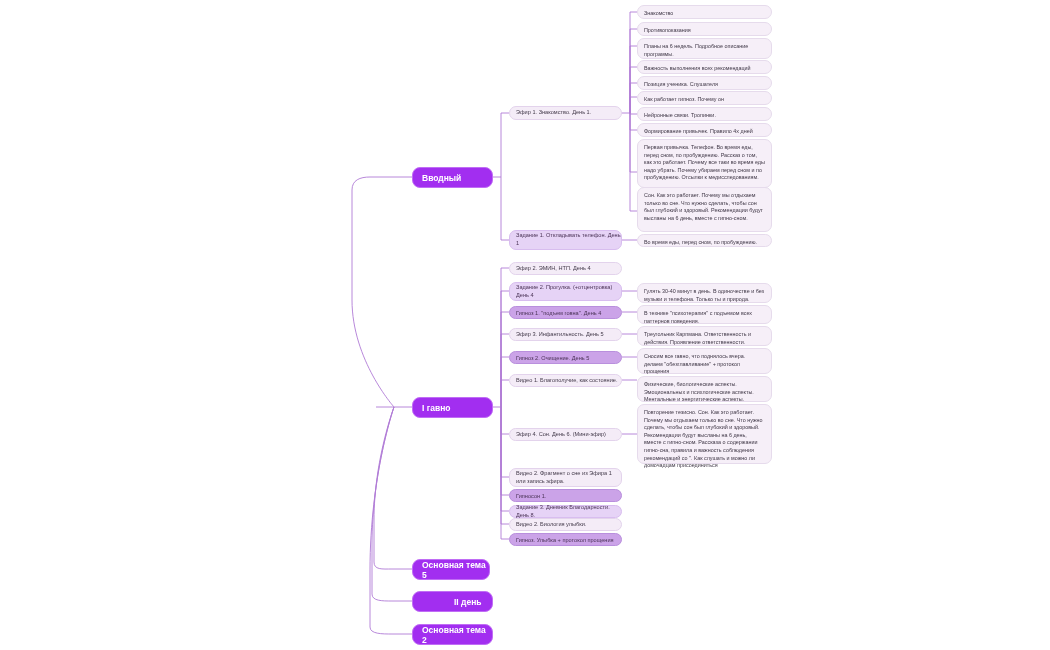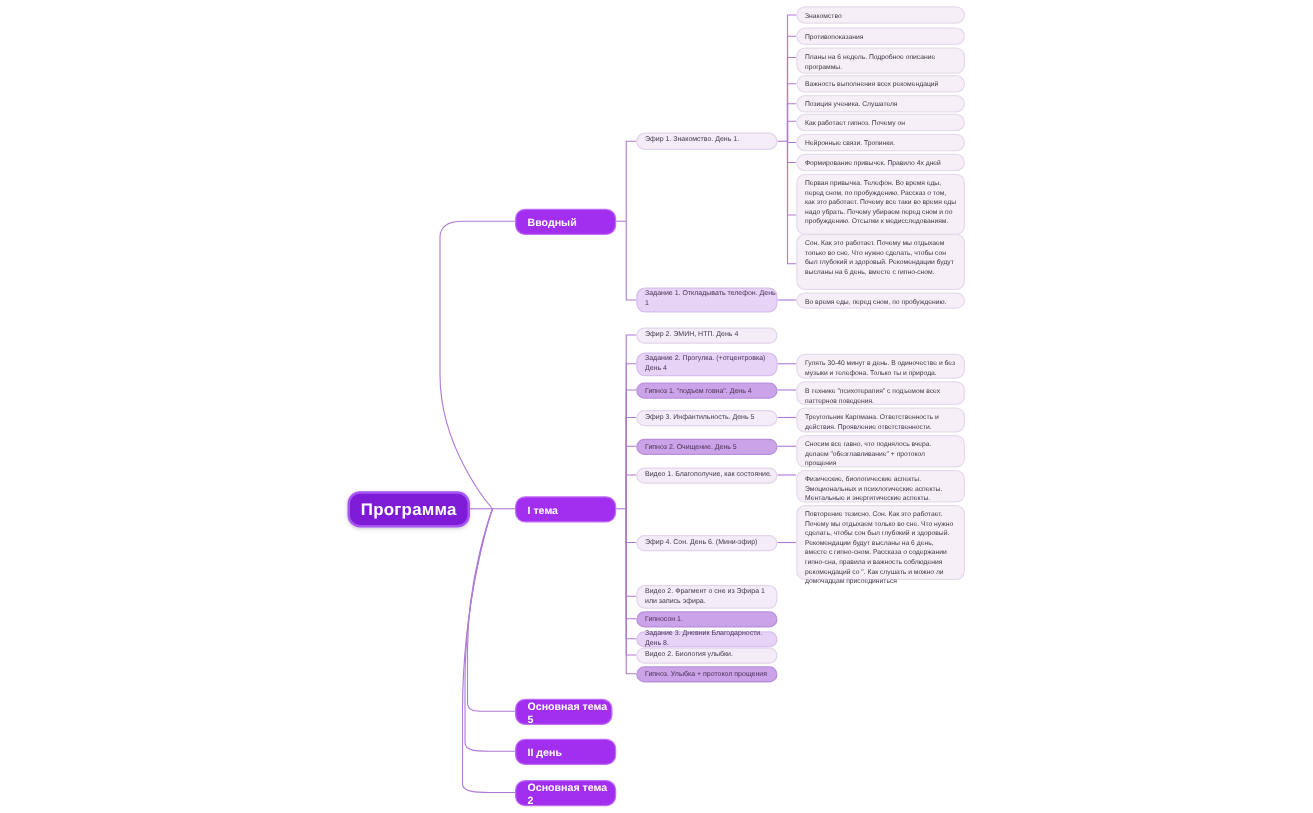--- a/index.html
+++ b/index.html
@@ -89,34 +89,31 @@
 
       <path d="M622,291 L637,291"></path>
       <path d="M622,312 L637,312"></path>
       <path d="M622,334 L637,334"></path>
       <path d="M622,357 L637,357"></path>
       <path d="M622,380 L637,380"></path>
       <path d="M622,434 L637,434"></path>
     </g>
   </svg>
 
-  <div class="node n-root" style="left:278px;top:393px;width:98px;height:29px;">
-    <span class="txt">Программа</span>
-  </div>
 
   <div class="node n-branch" style="left:412px;top:167px;width:81px;height:21px;">
     <span class="txt">Вводный</span>
   </div>
   <div class="node n-branch" style="left:412px;top:397px;width:81px;height:21px;">
-    <span class="txt">I тема</span>
+    <span class="txt">I гавно</span>
   </div>
   <div class="node n-branch" style="left:412px;top:559px;width:78px;height:21px;">
     <span class="txt">Основная тема 5</span>
   </div>
-  <div class="node n-branch" style="left:412px;top:591px;width:81px;height:21px;">
+  <div class="node n-branch" style="left:412px;top:591px;width:81px;height:21px;padding-left:32px;">
     <span class="txt">II день</span>
   </div>
   <div class="node n-branch" style="left:412px;top:624px;width:81px;height:21px;">
     <span class="txt">Основная тема 2</span>
   </div>
 
   <div class="node n-leaf" style="left:509px;top:106px;width:113px;height:14px;">
     <span class="txt">Эфир 1. Знакомство. День 1.</span>
   </div>
   <div class="node n-task" style="left:509px;top:230px;width:113px;height:20px;">

